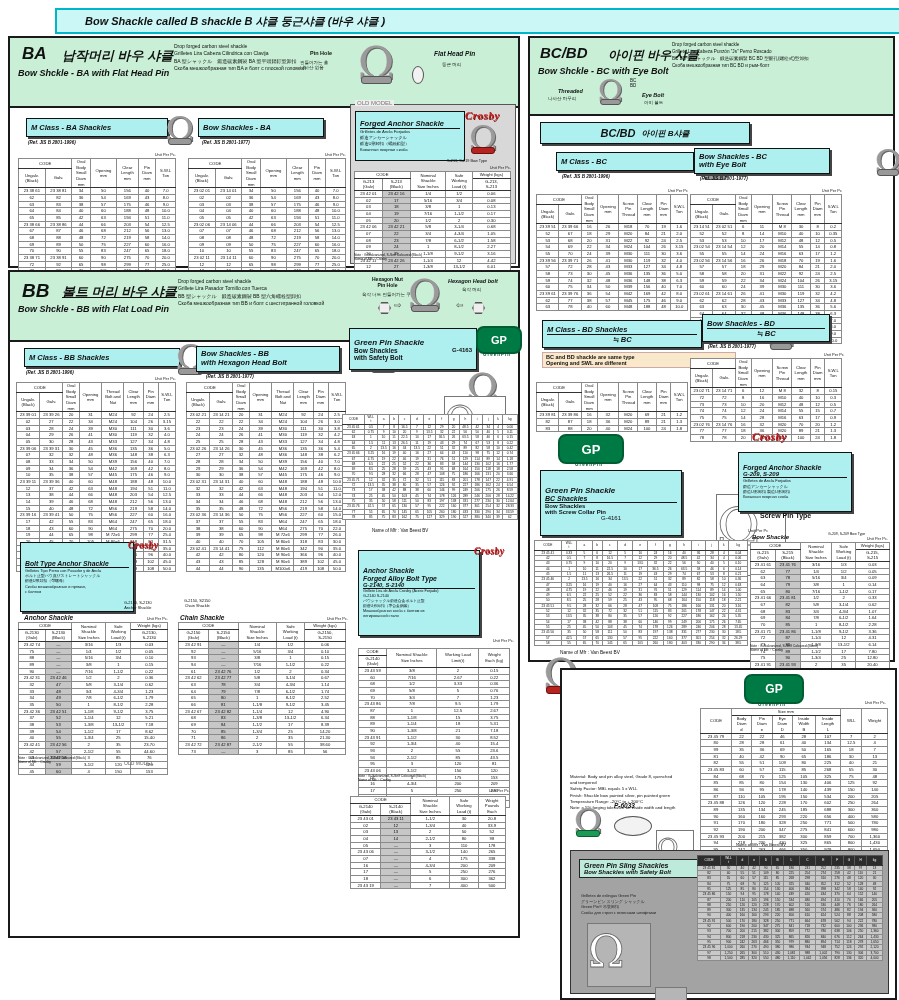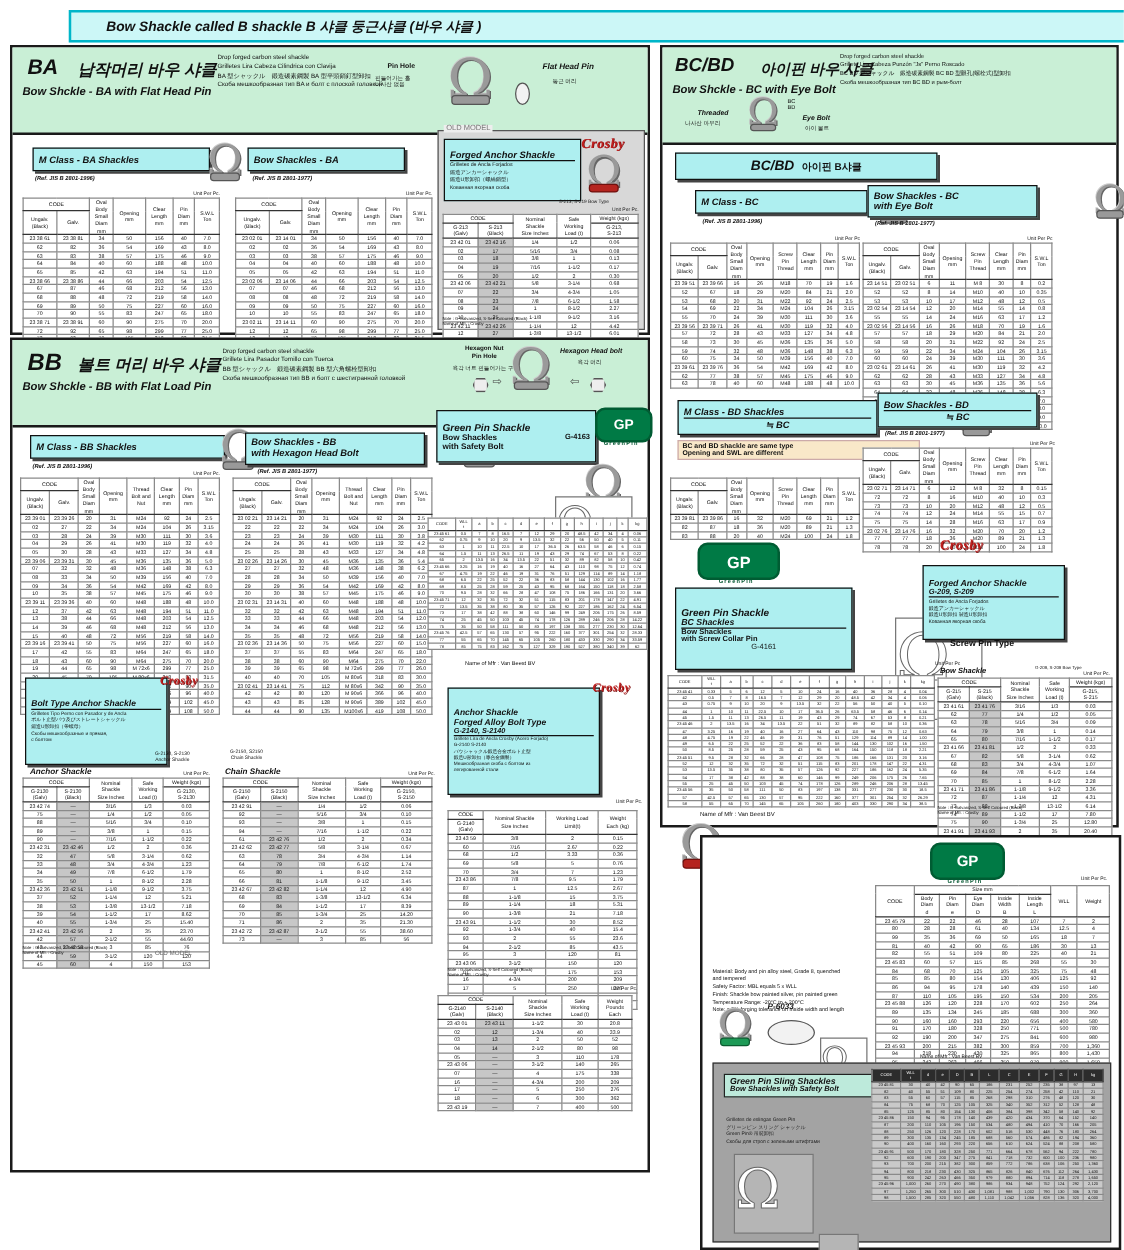--- a/index.html
+++ b/index.html
@@ -627,21 +627,21 @@
     <span class="abs bi" style="left:28px;top:50px;font-size:5.5px;">Threaded</span>
     <span class="abs" style="left:18px;top:58px;font-size:4.5px;">나사산 마무리</span>
     <span class="shk abs" style="left:68px;top:38px;"><span class="bow" style="font-size:30px;">Ω</span><span class="pin"></span></span>
     <span class="abs pre" style="left:100px;top:40px;font-size:4.5px;">BC
 BD</span>
     <span class="abs bi" style="left:112px;top:54px;font-size:5.5px;">Eye Bolt</span>
     <span class="abs" style="left:114px;top:62px;font-size:4.5px;">아이 볼트</span>
   </div>
   <div class="abs cyanlab" style="left:10px;top:84px;width:200px;height:18px;flex-direction:row;gap:6px;align-items:center;">
     <span class="bi" style="font-size:11px;">BC/BD</span>
-    <span style="font-size:8px;font-weight:bold;">아이핀 B샤클</span>
+    <span style="font-size:8px;font-weight:bold;font-style:italic;">아이핀 B샤클</span>
   </div>
 
   <div class="abs cyanlab bi" style="left:26px;top:114px;width:128px;height:15px;font-size:7.5px;">
       <span>M Class  -  BC</span>
     </div>
   <div class="abs ref" style="left:32px;top:136px;">(Ref. JIS B 2801-1996)</div>
   <span class="shk abs" style="left:172px;top:108px;"><span class="bow" style="font-size:32px;">Ω</span><span class="pin"></span></span>
   <div class="abs unit" style="left:6px;top:150px;width:152px;">Unit Per Pc</div>
   <div class="abs" style="left:6px;top:156px;width:152px;">
       <table class="dt ">
@@ -1739,21 +1739,21 @@
         </tbody>
       </table>
     </div>
   <div class="abs pre notel" style="left:220px;top:606px;">Note : G-Galvanized,  S-Self Coloured (Black)
 Name of Mfr. : Crosby</div>
 </div>
 
 <div class="abs box" style="left:8px;top:270px;width:508px;height:664px;">
   <div class="abs ghead" style="left:0;top:0;right:0;height:68px;">
     <span class="abs bi" style="left:12px;top:8px;font-size:19px;">BB</span>
-    <span class="abs bi" style="left:52px;top:11px;font-size:13px;">볼트 머리 바우 샤클</span>
+    <span class="abs bi" style="left:52px;top:11px;font-size:13px;text-decoration:underline;">볼트 머리 바우 샤클</span>
     <span class="abs bi" style="left:8px;top:32px;font-size:9px;">Bow Shckle - BB   with Flat Load Pin</span>
     <span class="abs pre tiny" style="left:168px;top:6px;width:186px;">Drop forged carbon steel shackle
 Grillete Lira Pasador Tornillo con Tuerca
 BB 型シャックル　鍛造碳素鋼製 BB 型六角螺栓型卸扣
 Скоба мешкообразная тип BB и болт с шестигранной головкой</span>
     <span class="abs pre" style="left:362px;top:4px;font-size:5px;font-weight:bold;text-align:center;">Hexagon Nut
 Pin Hole</span>
     <span class="abs" style="left:352px;top:20px;font-size:4.5px;">육각 너트   핀들어가는 구멍</span>
     <span class="hex abs" style="left:368px;top:30px;"></span>
     <span class="abs" style="left:384px;top:28px;font-size:9px;color:#444;">⇨</span>

